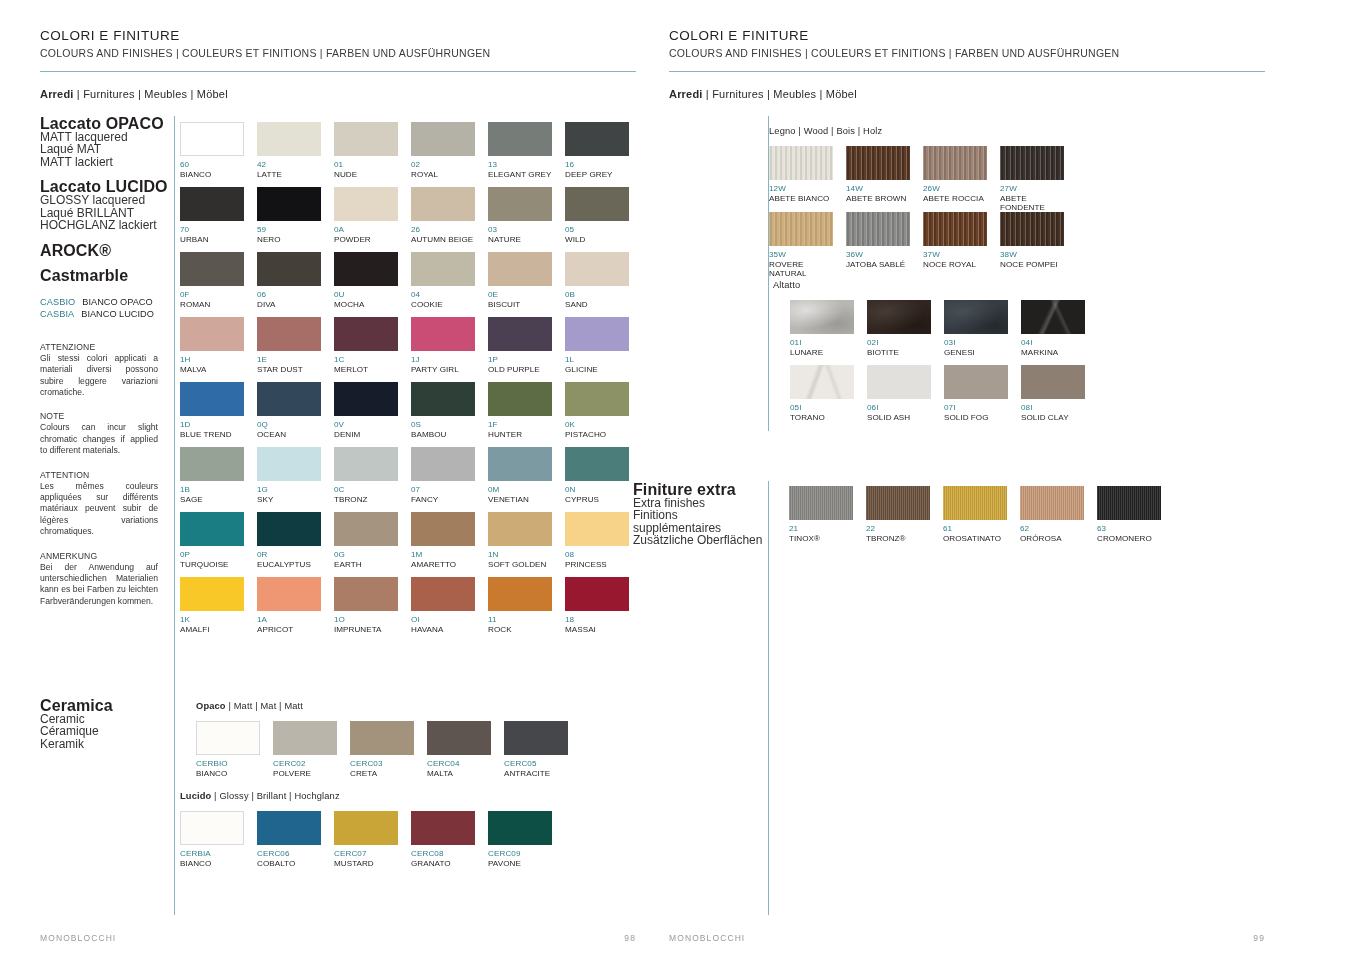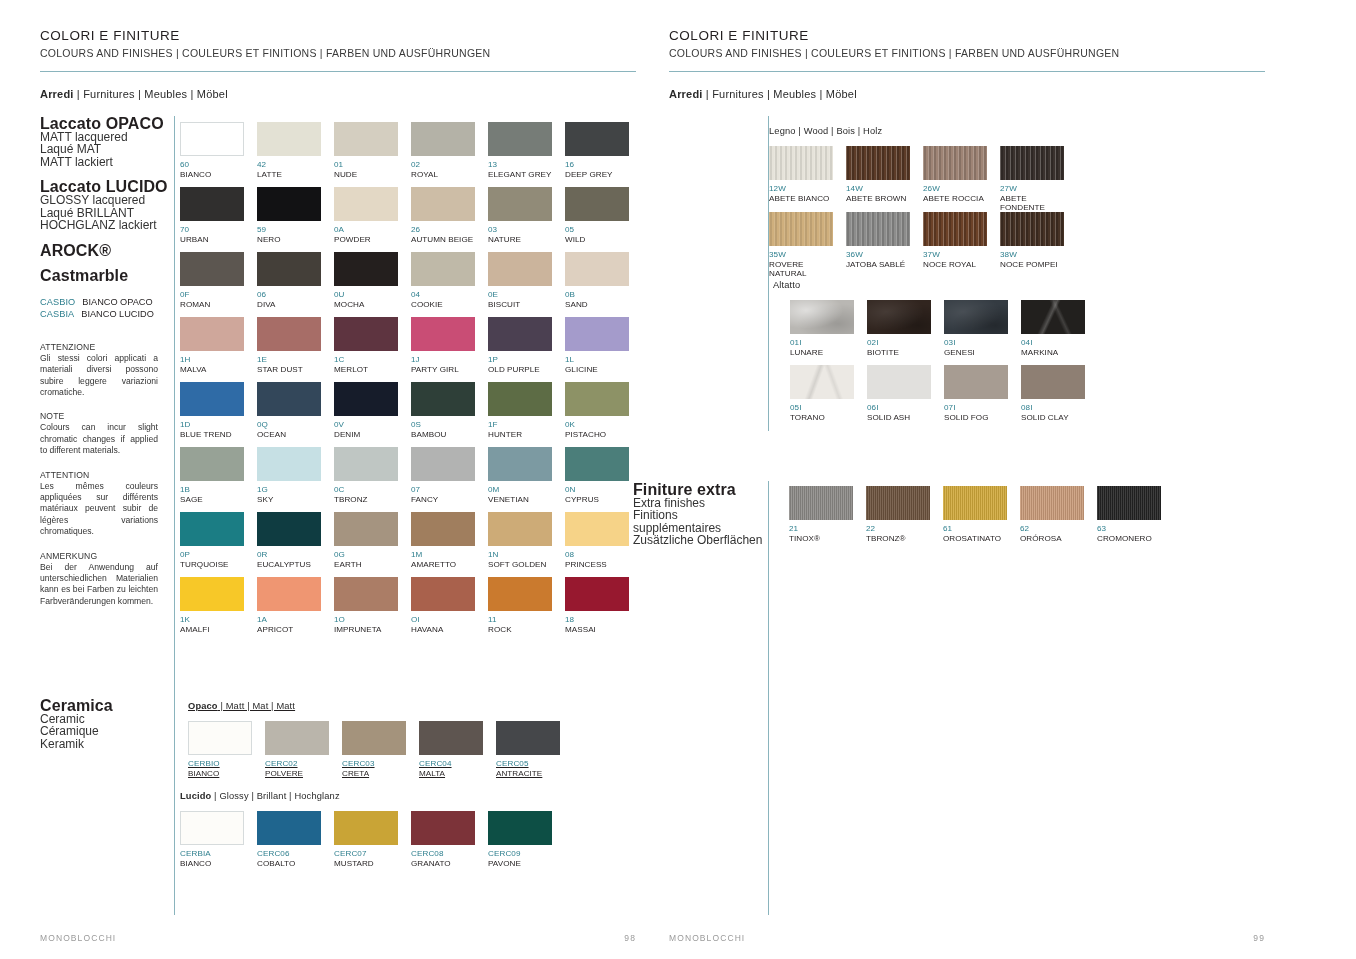--- a/index.html
+++ b/index.html
@@ -468,21 +468,21 @@
       <div class="lbl-group">
         <div class="t1">Ceramica</div>
         <div id="ceramica-lines">
             <div class="t2">Ceramic</div>
             <div class="t2">Céramique</div>
             <div class="t2">Keramik</div>
           </div>
       </div>
     </div>
 
-    <div class="sect" style="left:188px; top:701px;text-decoration:underline;">
+    <div class="sect" style="left:196px; top:701px;">
       <div class="sub-h">
         <b>Opaco</b><span> | Matt | Mat | Matt</span>
       </div>
       <div class="grid" id="ceramica-opaco-grid" style="position:relative; left:0; top:10px; grid-template-columns:repeat(5,77px); grid-auto-rows:65px;">
           <div class="cell">
             <div class="chip outline" style="background: rgb(253, 252, 249);"></div>
             <div class="cap">
               <div class="code">CERBIO</div>
               <div class="name">BIANCO</div>
             </div>

